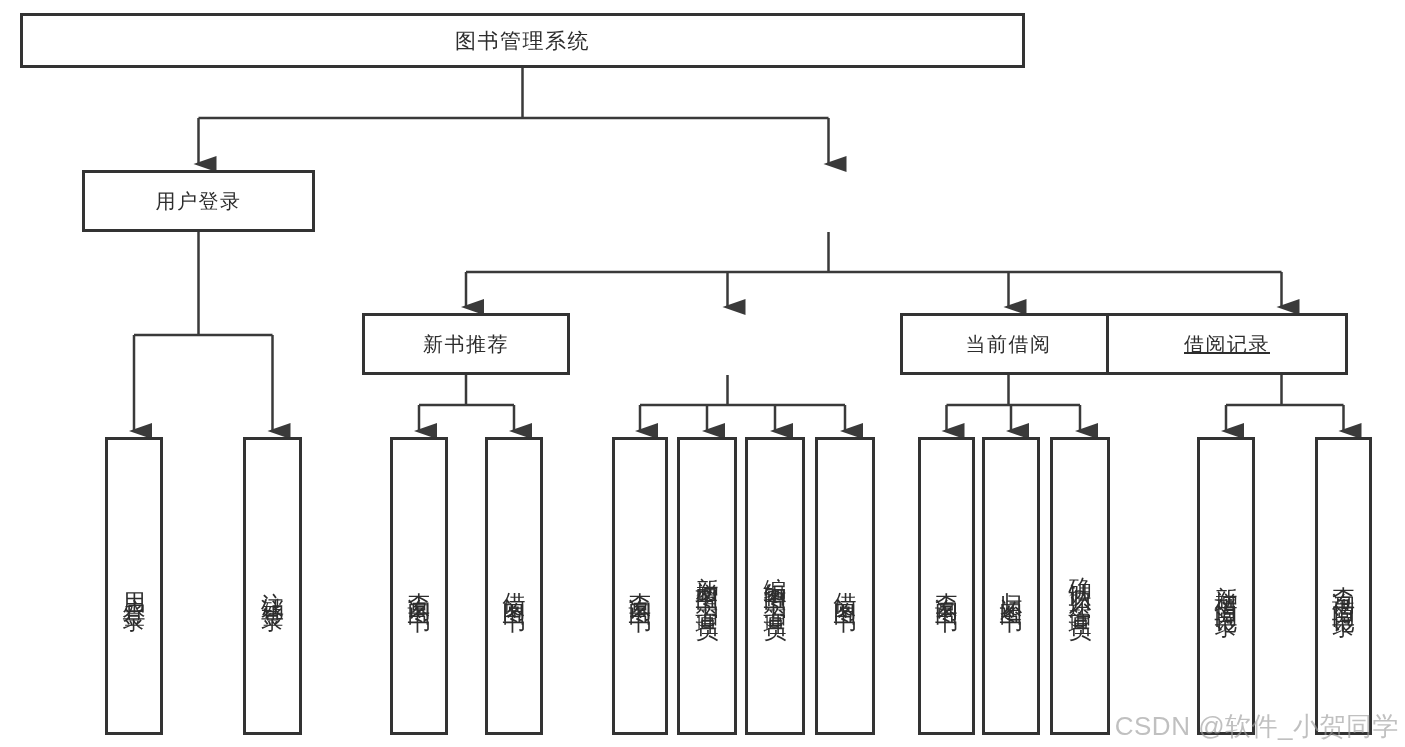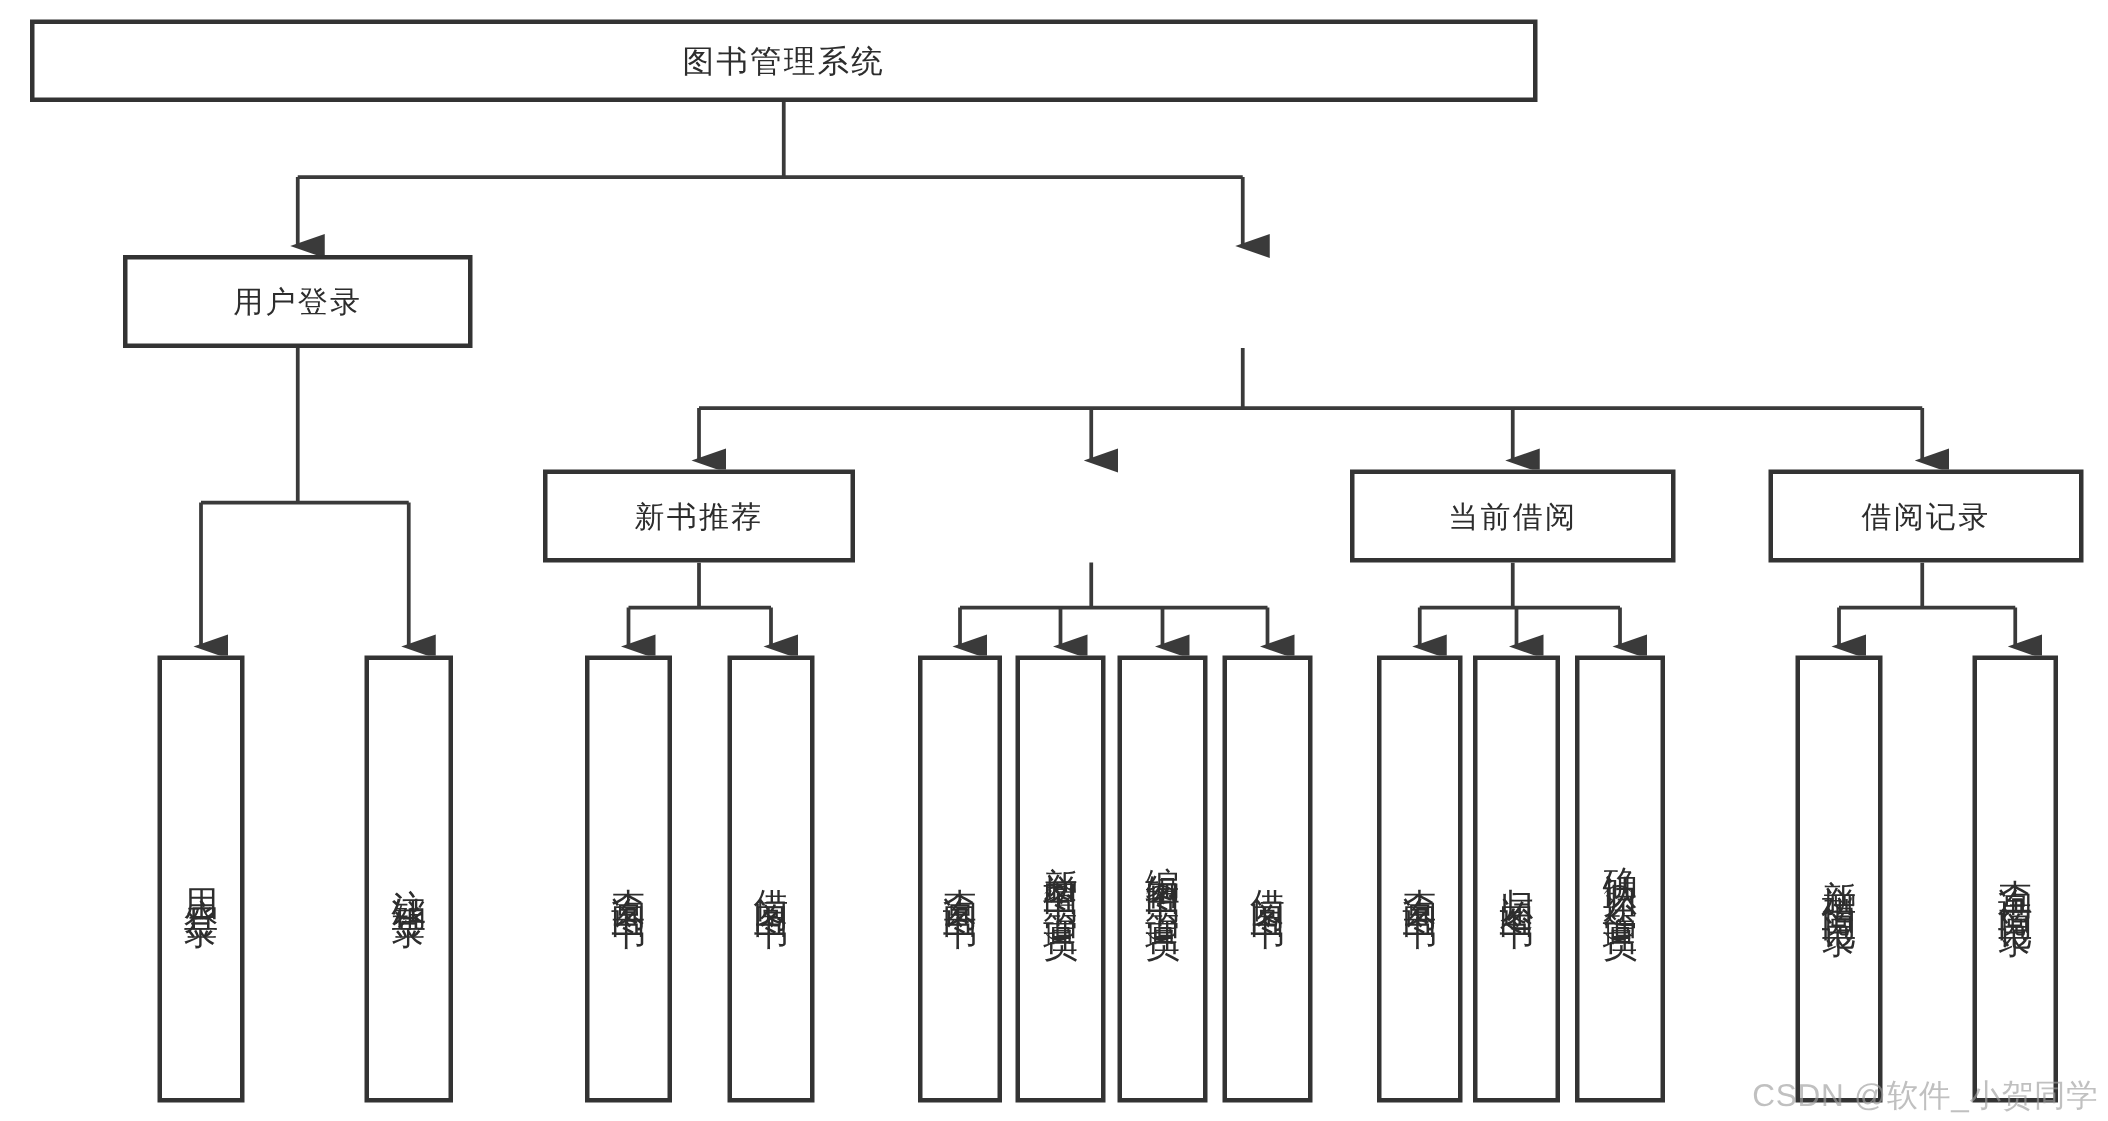--- a/index.html
+++ b/index.html
@@ -55,21 +55,21 @@
     writing-mode: vertical-rl;
     text-orientation: mixed;
     letter-spacing: 6px;
     line-height: 1;
     text-align: center;
   }
   .watermark {
     position: absolute;
     right: 6px;
     bottom: 3px;
-    font-size: 21px;
+    font-size: 26px;
     letter-spacing: 0.5px;
     color: var(--watermark);
     z-index: 3;
     white-space: nowrap;
   }
 </style>
 </head>
 <body>
 
 <div class="canvas">
@@ -111,21 +111,21 @@
     <line x1="1226" y1="405" x2="1226" y2="431" marker-end="url(#arrow)"></line>
     <line x1="1343.5" y1="405" x2="1343.5" y2="431" marker-end="url(#arrow)"></line>
   </svg>
 
   <div class="node hbox root" style="left:20px; top:13px; width:1005px; height:55px;">图书管理系统</div>
 
   <div class="node hbox" style="left:82px; top:170px; width:233px; height:62px;">用户登录</div>
 
   <div class="node hbox" style="left:362px; top:313px; width:208px; height:62px;">新书推荐</div>
   <div class="node hbox" style="left:900px; top:313px; width:217px; height:62px;">当前借阅</div>
-  <div class="node hbox" style="left:1179px; top:313px; width:210px; height:62px;">借阅记录</div>
+  <div class="node hbox" style="left:1106px; top:313px; width:242px; height:62px;text-decoration:underline;">借阅记录</div>
 
   <div class="node vbox" style="left:105px; width:58px;">用户登录</div>
   <div class="node vbox" style="left:243px; width:59px;">注销登录</div>
 
   <div class="node vbox" style="left:390px; width:58px;">查询图书</div>
   <div class="node vbox" style="left:485px; width:58px;">借阅图书</div>
 
   <div class="node vbox" style="left:612px; width:56px;">查询图书</div>
   <div class="node vbox" style="left:677px; width:60px;">新增图书（管理员）</div>
   <div class="node vbox" style="left:745px; width:60px;">编辑图书（管理员）</div>

